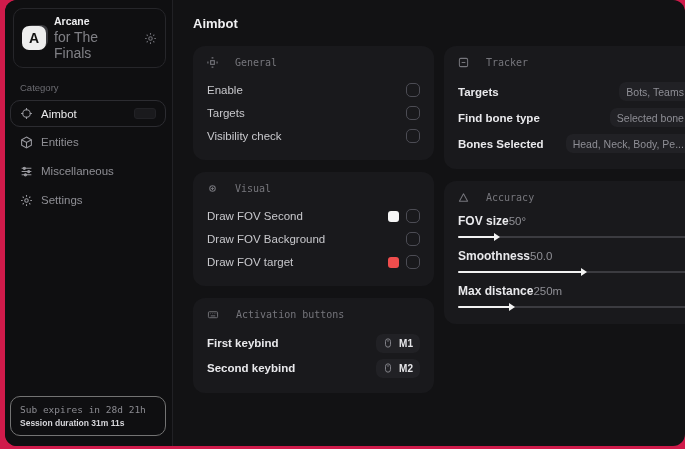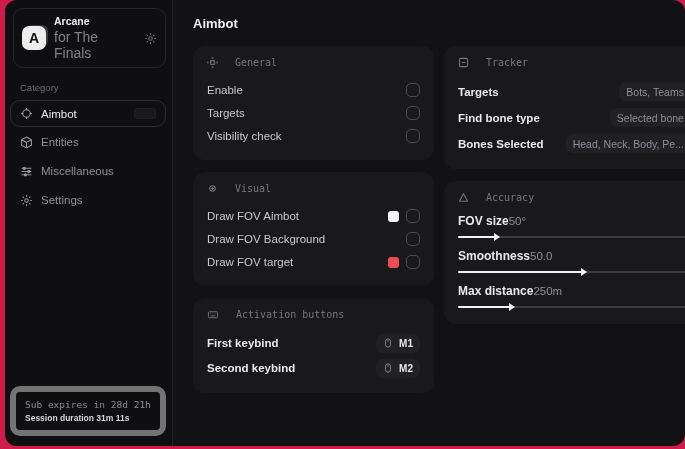--- a/index.html
+++ b/index.html
@@ -37,21 +37,21 @@
     color:#8f8f95; font-size:11.5px;
   }
   .nav-item.selected { border-color:#2c2c31; color:#e9e9eb; }
   .nav-item .nicon { display:flex; width:13px; color:#9a9aa0; }
   .nav-item:not(.selected){ margin-bottom:1px; height:28px; }
   .ghost-pill {
     margin-left:auto; width:22px; height:11px; border-radius:3px;
     background:#1a1a1d; border:1px solid #222226;
   }
   .sidebar-footer {
-    margin:auto 6px 0 5px; border:6px solid #737373; border-radius:10px;
+    margin:auto 6px 0 5px; border:1px solid #737373; border-radius:10px;
     padding:7px 9px;
   }
   .foot1 { font-family:"DejaVu Sans Mono", monospace; font-size:9.5px; color:#8b8b91; }
   .foot2 { font-size:8.5px; font-weight:bold; color:#d6d6da; margin-top:3px; }
   
   .main { flex:1; padding:16px 12px 0 20px; }
   .page-title { color:#f0f0f2; font-size:13px; font-weight:bold; margin-bottom:15px; }
   .cols { display:flex; gap:10px; align-items:flex-start; }
   .col-left { width:241px; display:flex; flex-direction:column; gap:12px; }
   .col-right { flex:1; display:flex; flex-direction:column; gap:12px; }
@@ -193,21 +193,21 @@
 
         <div class="card">
           <div class="card-title">
             <svg width="11" height="11" viewBox="0 0 24 24" fill="none" stroke="currentColor" stroke-width="2.2">
               <circle cx="12" cy="12" r="6"></circle>
                 <path d="M12 9v6M9 12h6"></path>
             </svg>
             <span>Visual</span>
           </div>
           <div class="row">
-            <span class="row-label">Draw FOV Aimbot</span>
+            <span class="row-label">Draw FOV Second</span>
             <span class="controls">
               <span class="chip" style="background:#f5f5f5"></span>
               <span class="checkbox"></span>
             </span>
           </div>
           <div class="row">
             <span class="row-label">Draw FOV Background</span>
             <span class="controls">
               <span class="checkbox"></span>
             </span>

